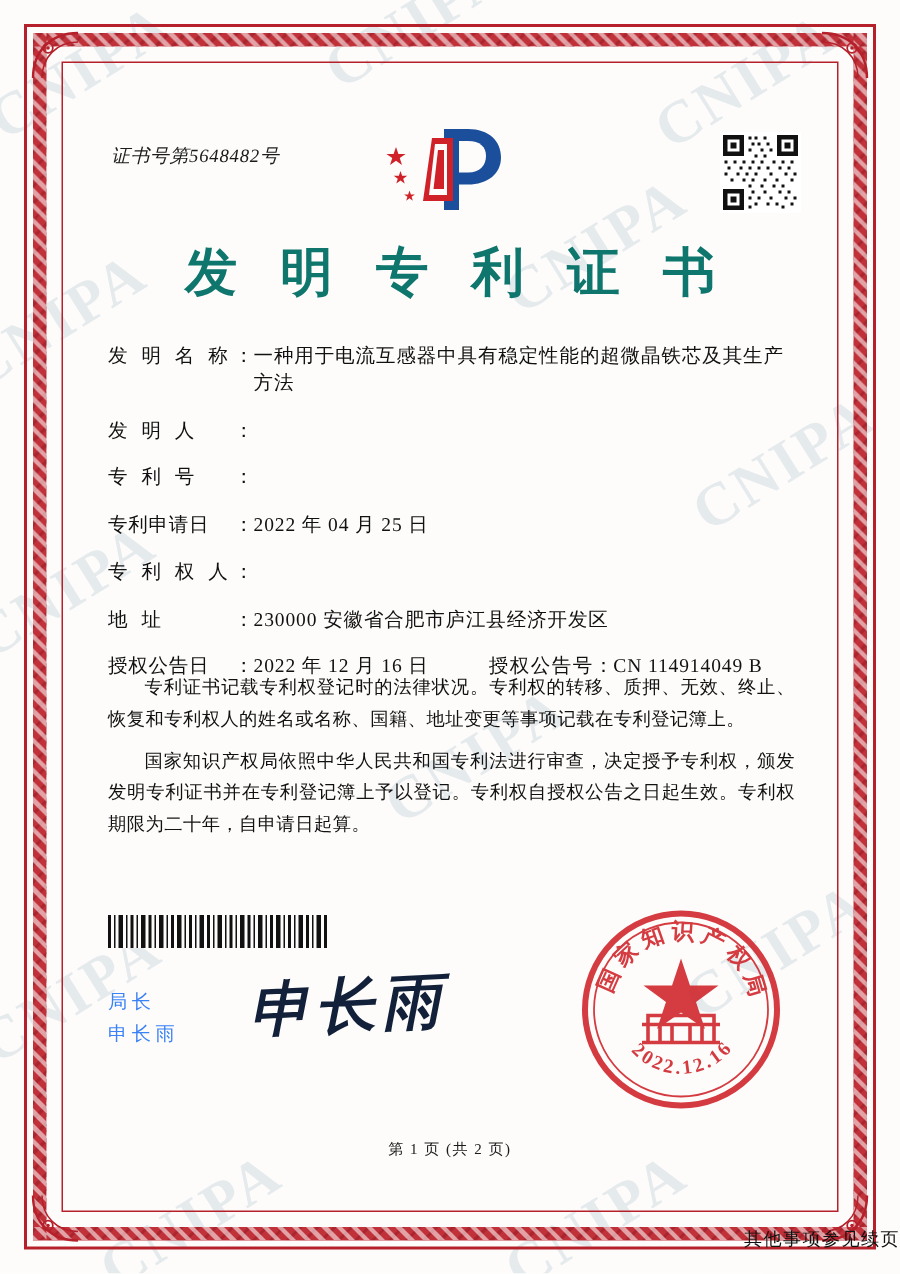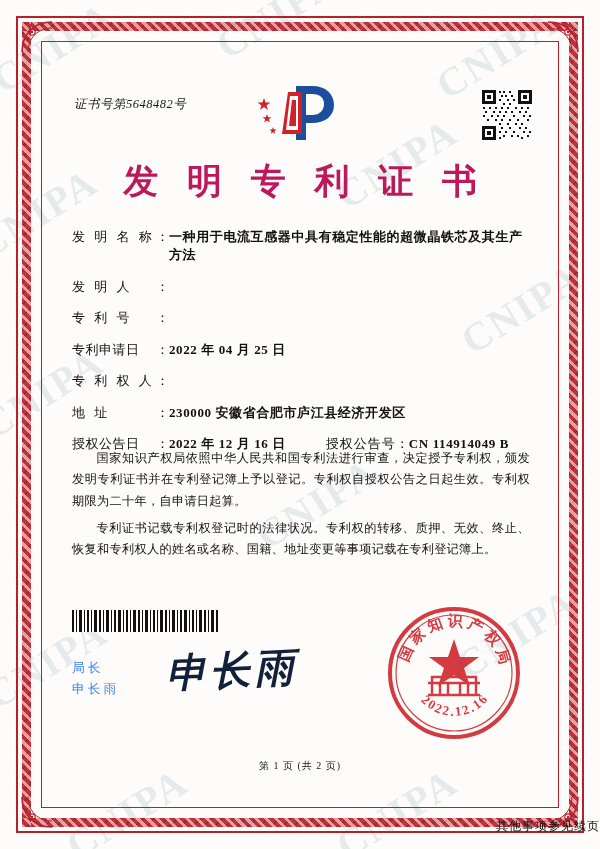--- a/index.html
+++ b/index.html
@@ -138,21 +138,21 @@
 
   .title {
     position: absolute;
     left: 0;
     right: 0;
     top: 100px;
     text-align: center;
     font-size: 35px;
     letter-spacing: 10px;
     font-weight: bold;
-    color: #be185d;
+    color: #0f766e;
     text-indent: 10px;
     font-family: "Liberation Serif", serif;
   }
 
   .fields {
     position: absolute;
     left: 14px;
     right: 10px;
     top: 170px;
   }
@@ -170,21 +170,20 @@
     white-space: nowrap;
   }
   .field-label.tight { letter-spacing: 0.5px; }
   .field-colon {
     flex: 0 0 11px;
     text-align: left;
   }
   .field-value {
     flex: 1 1 auto;
     letter-spacing: 0.6px;
-    font-weight: bold;
   }
   .field-row.dual .field-value { flex: 0 0 auto; }
   .sub-label {
     margin-left: 40px;
     letter-spacing: 1px;
     white-space: nowrap;
   }
 
   .paras {
     position: absolute;
@@ -454,22 +453,22 @@
         <span class="field-label tight">授权公告日</span>
         <span class="field-colon">：</span>
         <span class="field-value">2022 年 12 月 16 日</span>
         <span class="sub-label">授权公告号</span>
         <span class="field-colon">：</span>
         <span class="field-value">CN 114914049 B</span>
       </div>
     </div>
 
     <div class="paras">
+      <p>专利证书记载专利权登记时的法律状况。专利权的转移、质押、无效、终止、恢复和专利权人的姓名或名称、国籍、地址变更等事项记载在专利登记簿上。</p>
       <p>国家知识产权局依照中华人民共和国专利法进行审查，决定授予专利权，颁发发明专利证书并在专利登记簿上予以登记。专利权自授权公告之日起生效。专利权期限为二十年，自申请日起算。</p>
-      <p>专利证书记载专利权登记时的法律状况。专利权的转移、质押、无效、终止、恢复和专利权人的姓名或名称、国籍、地址变更等事项记载在专利登记簿上。</p>
     </div>
 
     <div class="barcode">
       <svg width="148" height="22" viewBox="0 0 148 22">
         <rect width="148" height="22" fill="#fdfcfa"></rect>
         <g fill="#111">
           <rect x="0" y="0" width="2" height="22"></rect>
             <rect x="4" y="0" width="1" height="22"></rect>
           <rect x="7" y="0" width="3" height="22"></rect>
             <rect x="12" y="0" width="1" height="22"></rect>

